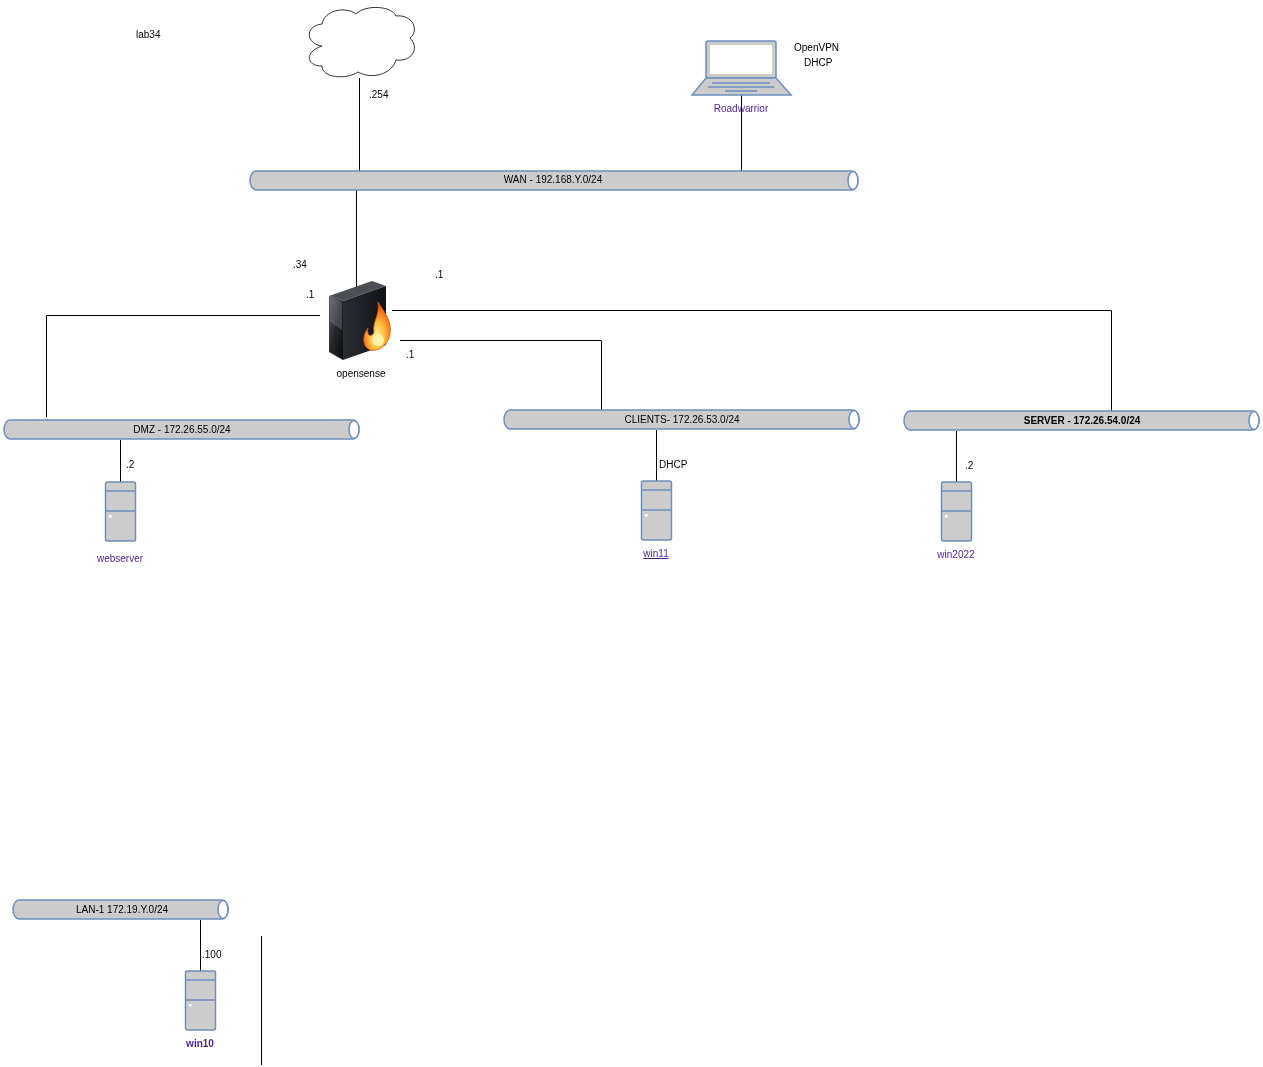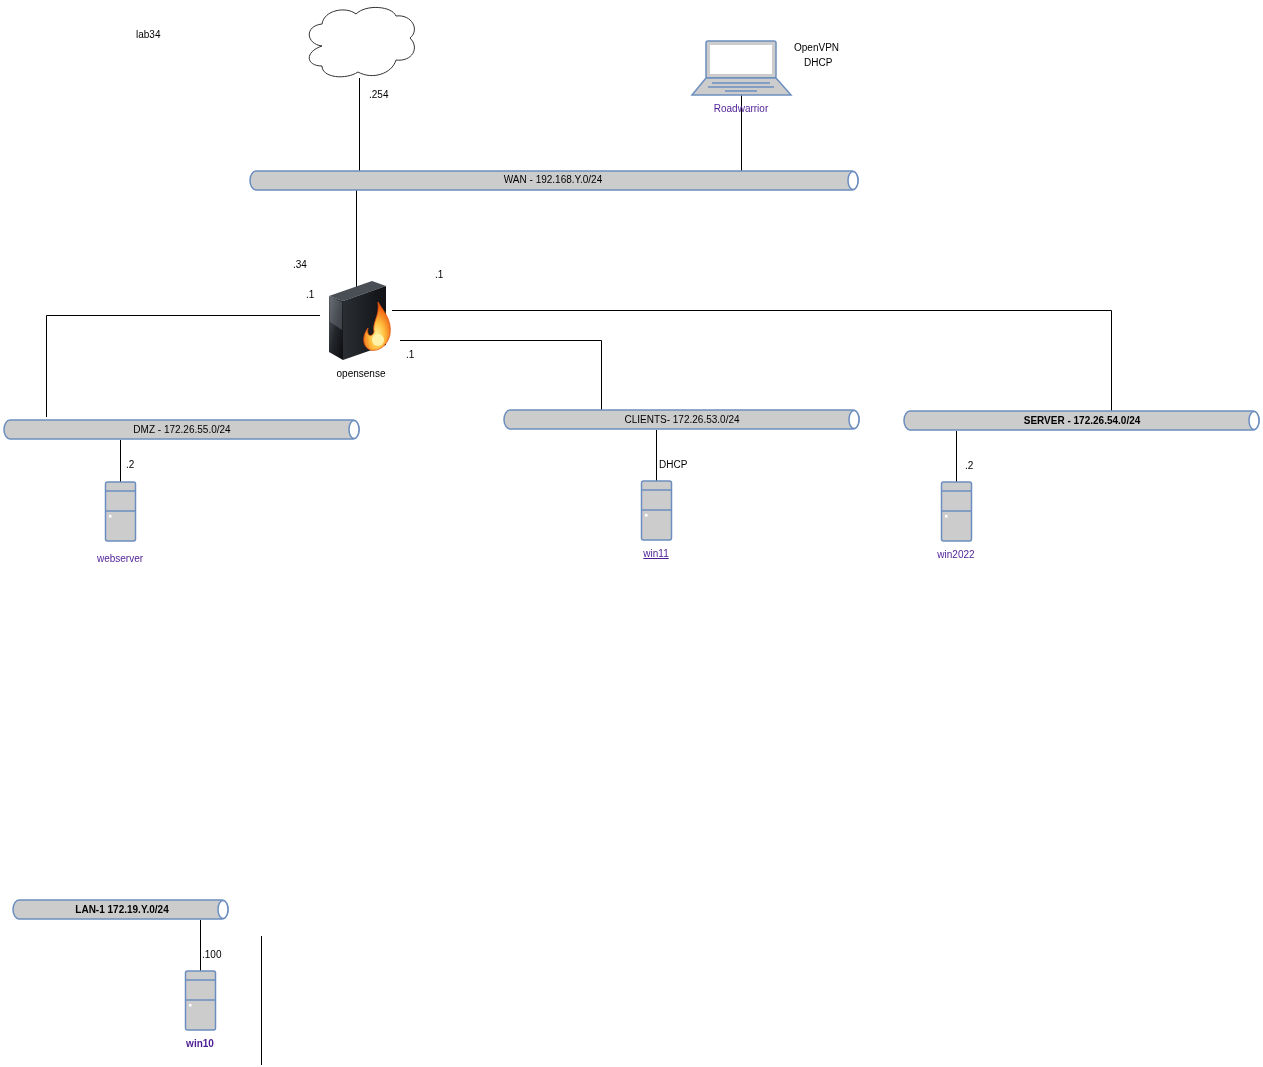--- a/index.html
+++ b/index.html
@@ -129,21 +129,21 @@
 
 <div class="lbl" style="left:293px;top:258px;">.34</div>
 <div class="lbl" style="left:306px;top:288px;">.1</div>
 <div class="lbl" style="left:435px;top:268px;">.1</div>
 <div class="lbl" style="left:406px;top:348px;">.1</div>
 <div class="lbl center" style="left:348px;top:367px;margin-left:13px;">opensense</div>
 
 <div class="bus-lbl center" style="left:182px;top:423px;">DMZ -  172.26.55.0/24</div>
 <div class="bus-lbl center" style="left:682px;top:413px;">CLIENTS-  172.26.53.0/24</div>
 <div class="bus-lbl center" style="left:1082px;top:414px;font-weight:bold;">SERVER -  172.26.54.0/24</div>
-<div class="bus-lbl center" style="left:122px;top:903px;font-weight:bold;">LAN-1 172.19.Y.0/24</div>
+<div class="bus-lbl center" style="left:122px;top:903px;">LAN-1 172.19.Y.0/24</div>
 
 <div class="lbl" style="left:126px;top:458px;">.2</div>
 <div class="dev-lbl center" style="left:120px;top:552px;">webserver</div>
 
 <div class="lbl" style="left:659px;top:458px;">DHCP</div>
 <div class="dev-lbl center" style="left:656px;top:547px;text-decoration:underline;">win11</div>
 
 <div class="lbl" style="left:965px;top:459px;">.2</div>
 <div class="dev-lbl center" style="left:956px;top:548px;">win2022</div>
 

